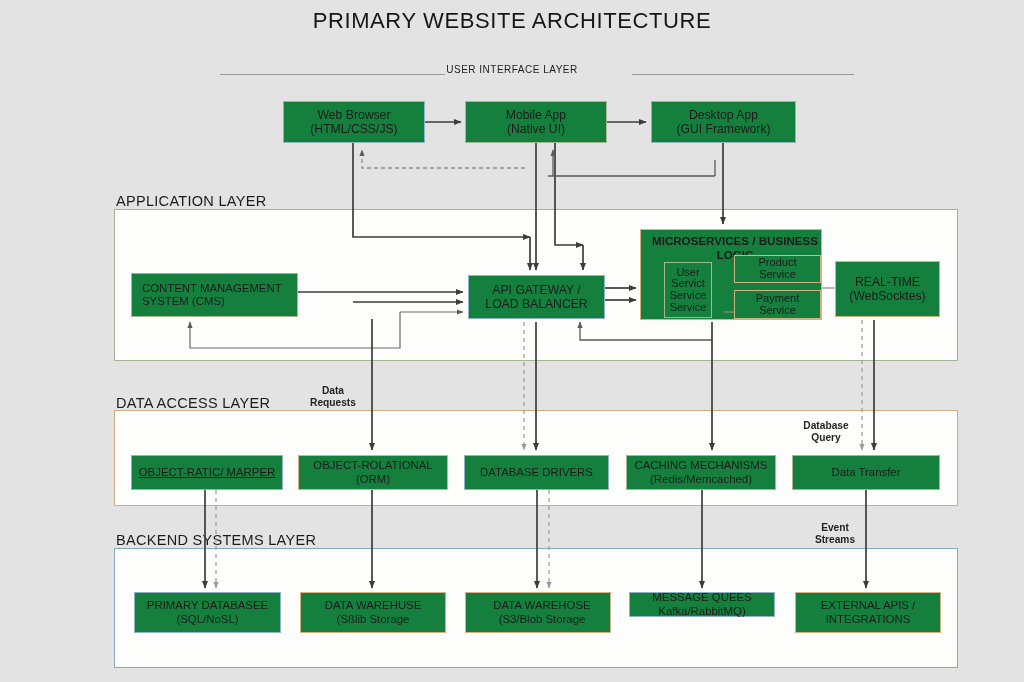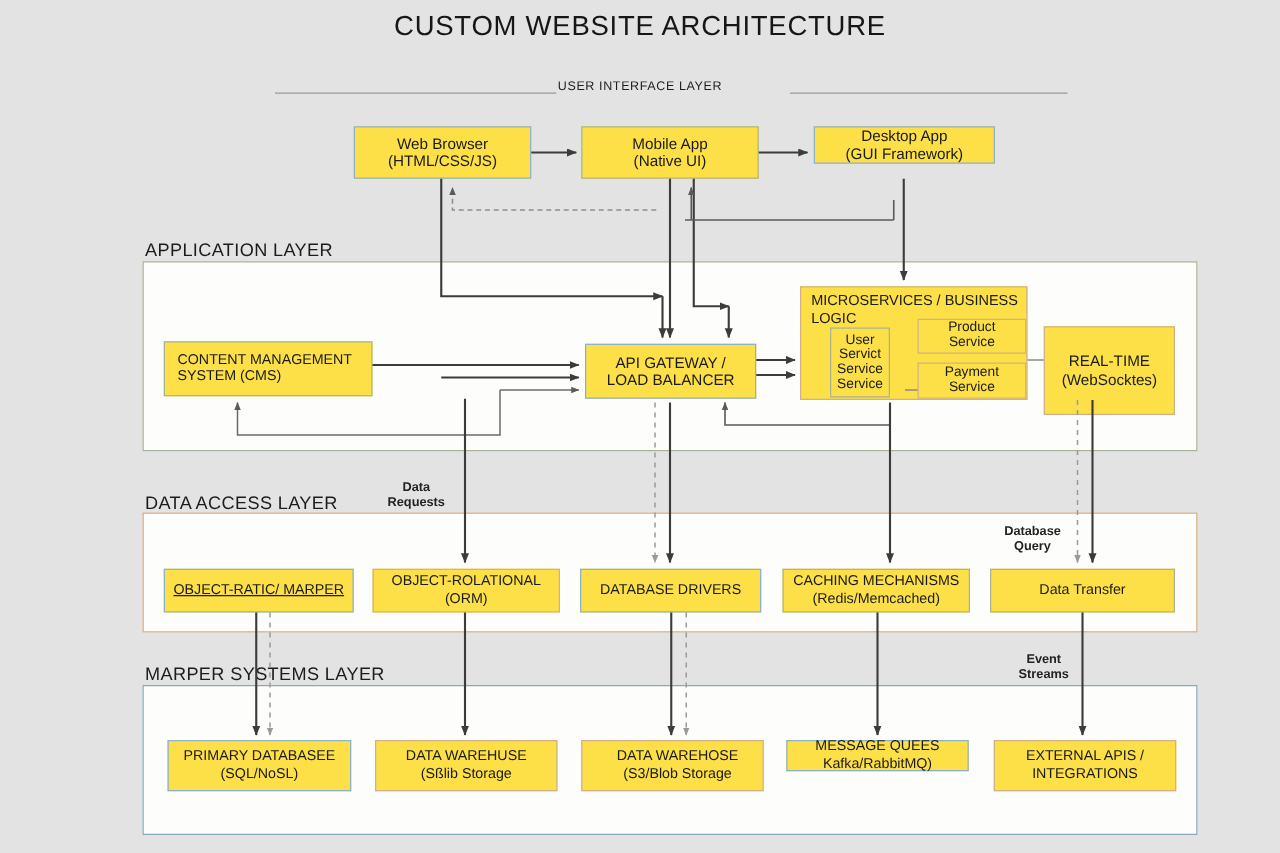--- a/index.html
+++ b/index.html
@@ -33,65 +33,65 @@
   .layer{background:#fdfdfb;border:1.4px solid #b9b9b9;}
   .layer-title{
     font-size:14.5px;letter-spacing:.3px;color:#1c1c1c;
   }
   .layer-app{left:114px;top:209px;width:844px;height:152px;border-color:#a7b493;}
   .layer-dal{left:114px;top:410px;width:844px;height:96px;border-color:#d3ab7e;}
   .layer-bes{left:114px;top:548px;width:844px;height:120px;border-color:#86a9bd;}
 
   
   .node{
-    background:#fde047;border:1.4px solid #9ab7c6;
+    background:#15803d;border:1.4px solid #9ab7c6;
     display:flex;align-items:center;justify-content:center;
     text-align:center;line-height:1.18;
     font-size:12.2px;color:#1b1b1b;
     padding:2px 4px;
   }
   .node.blue{border-color:#8fb3c6;}
   .node.tan{border-color:#d2b183;}
   .node.olive{border-color:#a9b58f;}
   .node.small{font-size:11.4px;}
   .node.tiny{font-size:11px;}
 
   
   .edge-label{
     font-size:10.2px;line-height:1.15;text-align:center;color:#232323;font-weight:bold;
   }
 
   
   .ms-title{
-    font-size:11.6px;line-height:1.2;color:#1b1b1b;text-align:left;
+    font-size:11.6px;line-height:1.2;color:#1b1b1b;text-align:center;font-weight:bold;
   }
   svg{position:absolute;left:0;top:0;width:1024px;height:682px;pointer-events:none;}
 </style>
 </head>
 <body>
 
 <div id="diagram">
 
-  <div class="abs title">CUSTOM WEBSITE ARCHITECTURE</div>
+  <div class="abs title">PRIMARY WEBSITE ARCHITECTURE</div>
 
   <div class="abs rule left"></div>
   <div class="abs rule right"></div>
   <div class="abs uil-label">USER INTERFACE LAYER</div>
 
   <div class="abs node blue" style="left:283px;top:101px;width:142px;height:42px;flex-direction:column;">
     <span>Web Browser</span>
     <span>(HTML/CSS/JS)</span>
   </div>
 
   <div class="abs node olive" style="left:465px;top:101px;width:142px;height:42px;flex-direction:column;">
     <span>Mobile App</span>
     <span>(Native UI)</span>
   </div>
 
-  <div class="abs node blue" style="left:651px;top:101px;width:145px;height:30px;flex-direction:column;">
+  <div class="abs node blue" style="left:651px;top:101px;width:145px;height:42px;flex-direction:column;">
     <span>Desktop App</span>
     <span>(GUI Framework)</span>
   </div>
 
   <div class="abs layer-title" style="left:116px;top:193px;">APPLICATION LAYER</div>
   <div class="abs layer layer-app"></div>
 
   <div class="abs node olive small" style="left:131px;top:273px;width:167px;height:44px;flex-direction:column;align-items:flex-start;padding-left:10px;text-align:left;justify-content:center;">
     <span>CONTENT MANAGEMENT</span>
     <span>SYSTEM (CMS)</span>
@@ -119,21 +119,21 @@
   <div class="abs node tan tiny" style="left:734px;top:255px;width:87px;height:28px;flex-direction:column;line-height:1.08;">
     <span>Product</span>
     <span>Service</span>
   </div>
 
   <div class="abs node tan tiny" style="left:734px;top:290px;width:87px;height:29px;flex-direction:column;line-height:1.08;">
     <span>Payment</span>
     <span>Service</span>
   </div>
 
-  <div class="abs node tan" style="left:835px;top:261px;width:105px;height:71px;flex-direction:column;">
+  <div class="abs node tan" style="left:835px;top:261px;width:105px;height:56px;flex-direction:column;">
     <span>REAL-TIME</span>
     <span>(WebSocktes)</span>
   </div>
 
   <div class="abs layer-title" style="left:116px;top:395px;">DATA ACCESS LAYER</div>
   <div class="abs layer layer-dal"></div>
 
   <div class="abs node blue small" style="left:131px;top:455px;width:152px;height:35px;flex-direction:column;text-decoration:underline;">
     <span>OBJECT-RATIC/ MARPER</span>
   </div>
@@ -149,21 +149,21 @@
 
   <div class="abs node olive small" style="left:626px;top:455px;width:150px;height:35px;flex-direction:column;">
     <span>CACHING MECHANISMS</span>
     <span>(Redis/Memcached)</span>
   </div>
 
   <div class="abs node olive small" style="left:792px;top:455px;width:148px;height:35px;flex-direction:column;">
     <span>Data Transfer</span>
   </div>
 
-  <div class="abs layer-title" style="left:116px;top:532px;">MARPER SYSTEMS LAYER</div>
+  <div class="abs layer-title" style="left:116px;top:532px;">BACKEND SYSTEMS LAYER</div>
   <div class="abs layer layer-bes"></div>
 
   <div class="abs node blue small" style="left:134px;top:592px;width:147px;height:41px;flex-direction:column;">
     <span>PRIMARY DATABASEE</span>
     <span>(SQL/NoSL)</span>
   </div>
 
   <div class="abs node tan small" style="left:300px;top:592px;width:146px;height:41px;flex-direction:column;">
     <span>DATA WAREHUSE</span>
     <span>(Sßlib Storage</span>

